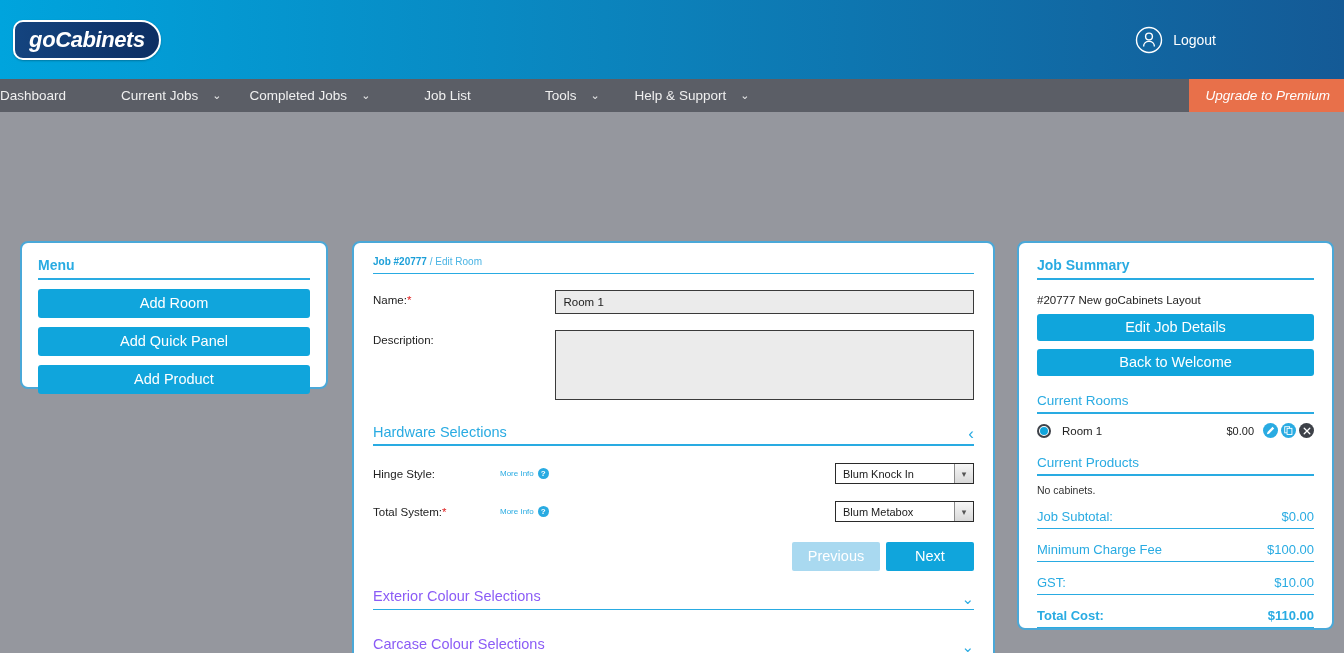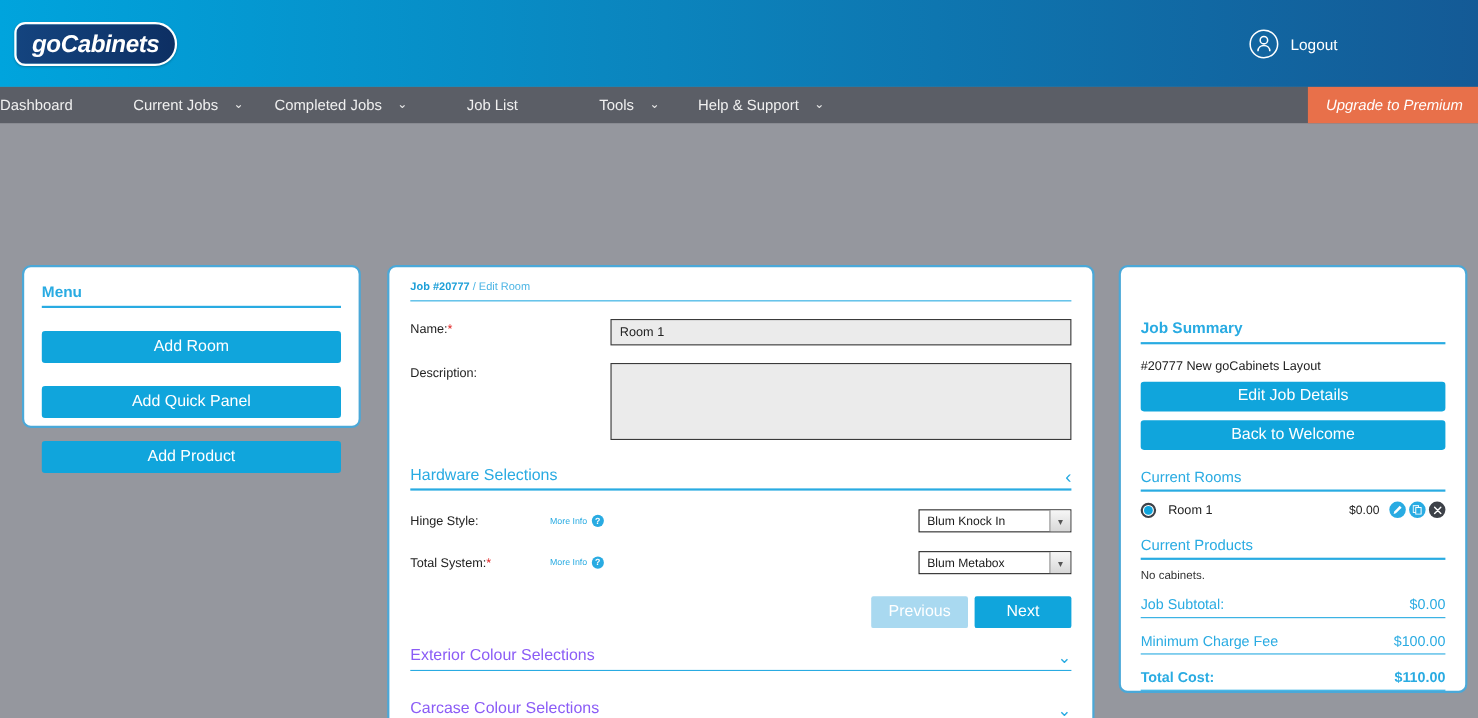--- a/index.html
+++ b/index.html
@@ -98,21 +98,21 @@
   
   .menu-inner { padding: 14px 16px 0 16px; }
   .btn-blue {
     display: block; width: 100%;
     background: #10a5dc;
     color: #ffffff;
     border: none; border-radius: 3px;
     font-size: 14.5px;
     font-family: inherit;
     padding: 6px 0 7px 0;
-    margin-top: 21px;
+    margin-top: 9px;
     cursor: pointer;
     text-align: center;
   }
 
   
   .main-inner { padding: 13px 19px 0 19px; }
   .crumb { font-size: 10px; padding-bottom: 6px; border-bottom: 1px solid #29abe2; }
   .crumb .b { color: #1c9fd8; font-weight: bold; }
   .crumb .l { color: #4ab4e4; }
 
@@ -192,21 +192,21 @@
     padding-bottom: 5px;
     margin-top: 26px;
     cursor: pointer;
   }
   .acc-item:first-child { margin-top: 0; }
   .acc-item.thick { border-bottom-width: 2px; }
   .acc-label { color: #8b5cf6; font-size: 14.5px; }
   .chev-down { color: #29abe2; font-size: 15px; line-height: 11px; }
 
   
-  .sum-inner { padding: 14px 18px 0 18px; margin-top: 33px; }
+  .sum-inner { padding: 14px 18px 0 18px; }
   .job-line { font-size: 11.5px; color: #222; margin-top: 14px; }
   .sum-btn {
     display: block; width: 100%;
     background: #10a5dc; color: #fff;
     border: none; border-radius: 3px;
     font-family: inherit; font-size: 14.5px;
     padding: 5px 0 6px 0; margin-top: 8px; cursor: pointer;
   }
   .sub-head {
     color: #29abe2; font-size: 13.5px;
@@ -416,20 +416,24 @@
       <div class="no-cab">No cabinets.</div>
 
       <div class="price-row">
         <span>Job Subtotal:</span>
         <span>$0.00</span>
       </div>
       <div class="price-row">
         <span>Minimum Charge Fee</span>
         <span>$100.00</span>
       </div>
+      <div class="price-row">
+        <span>GST:</span>
+        <span>$10.00</span>
+      </div>
       <div class="price-row bold">
         <span>Total Cost:</span>
         <span>$110.00</span>
       </div>
     </div>
   </div>
 
 </div>
 
 </body></html>

